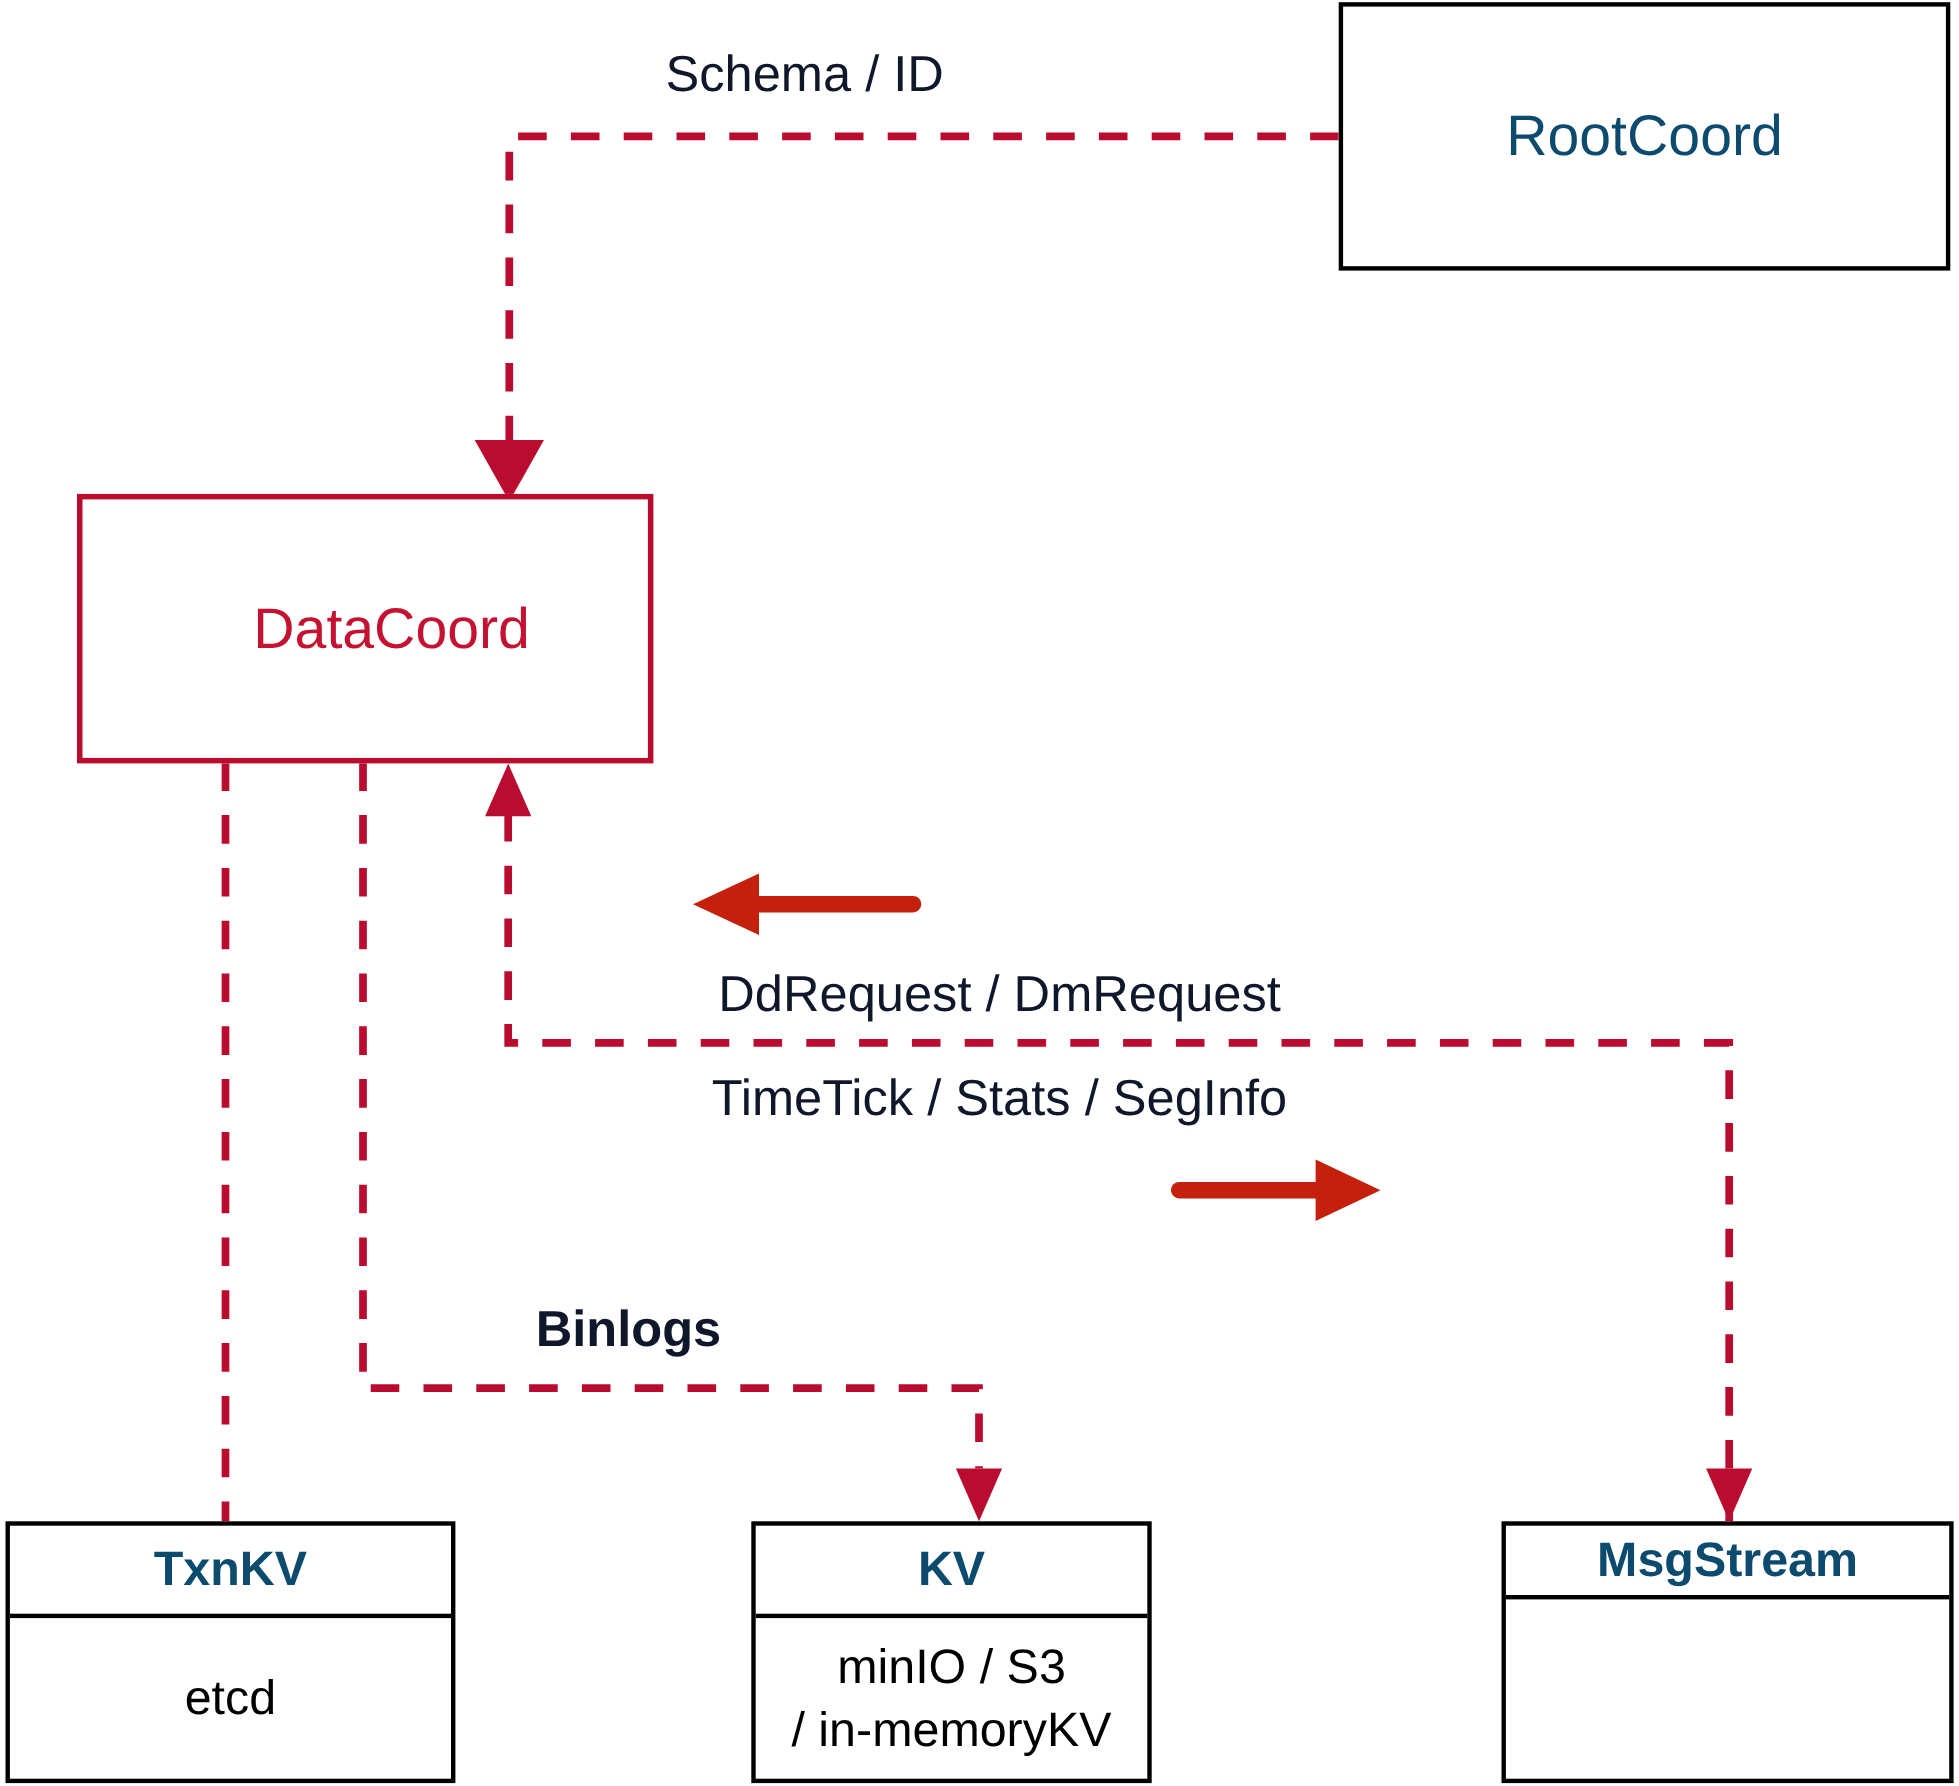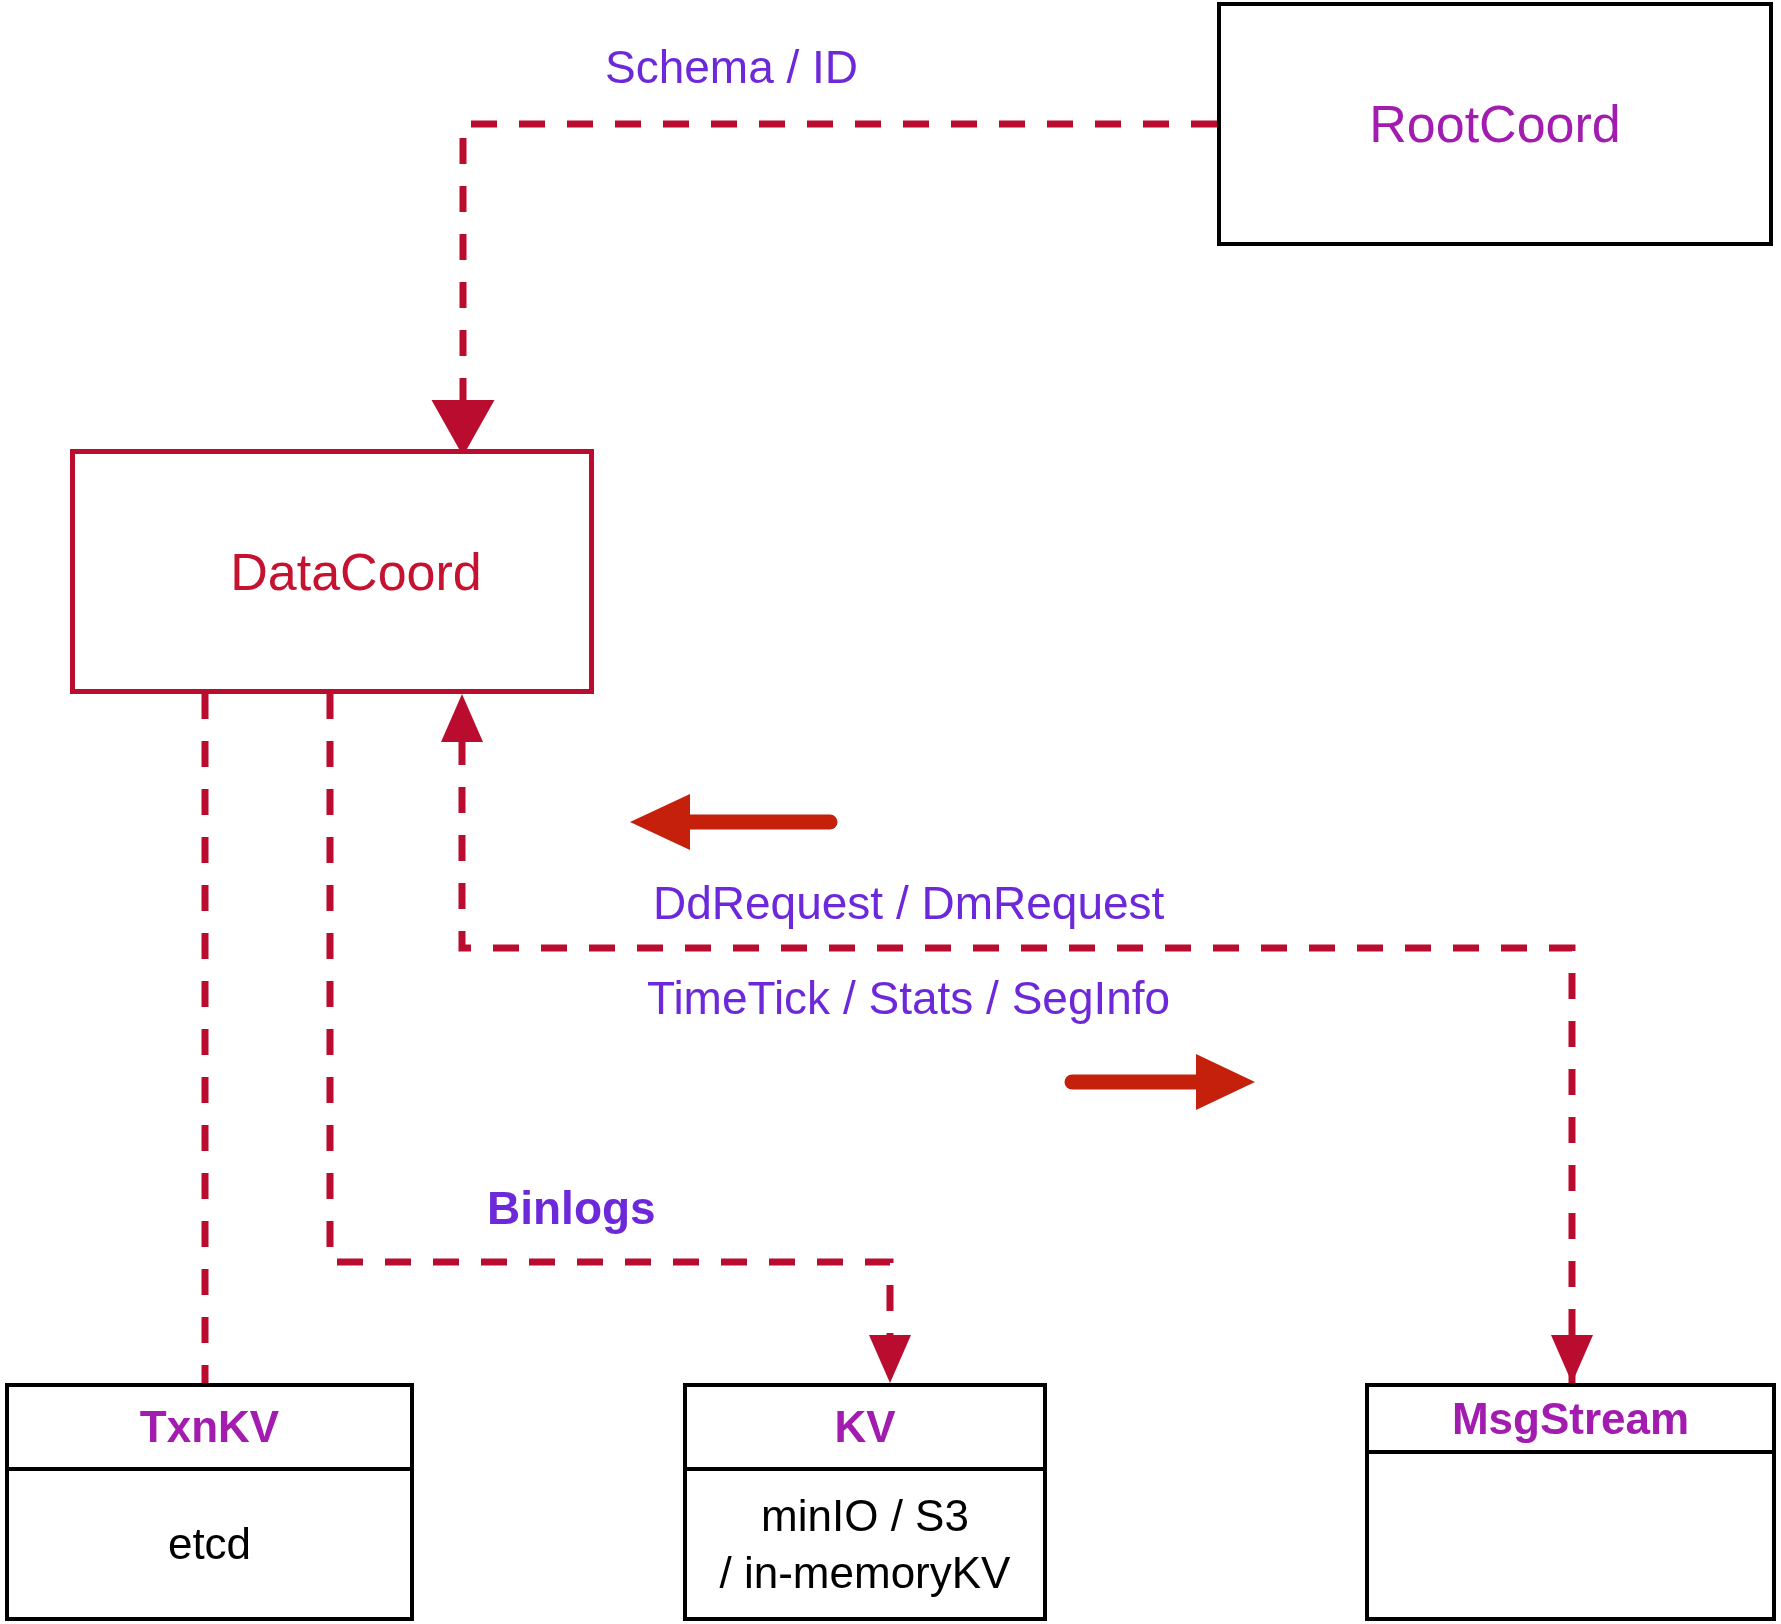--- a/index.html
+++ b/index.html
@@ -38,21 +38,21 @@
     border: 4px solid #000000;
   }
   .node.red {
     border: 5px solid #BA0C2F;
   }
   .node-title {
     display: flex;
     align-items: center;
     justify-content: center;
     font-size: 52px;
-    color: #a21caf;
+    color: #0c4a6e;
     letter-spacing: 0px;
   }
   .node-title.bold {
     font-weight: bold;
     font-size: 44px;
     text-align: right;
   }
   .node-title.redtext {
     color: #C41230;
     font-weight: normal;
@@ -71,21 +71,21 @@
     font-size: 44px;
     color: #000000;
     line-height: 1.3;
   }
   .node-sub span { display: block; text-align: center; white-space: nowrap; }
 
   
   .edge-label {
     position: absolute;
     font-size: 46px;
-    color: #6d28d9;
+    color: #0f172a;
     white-space: nowrap;
     line-height: 1;
   }
 </style>
 </head>
 <body>
 
 <div id="canvas">
 
   <svg class="layer" viewBox="0 0 1781 1624" xmlns="http://www.w3.org/2000/svg">

